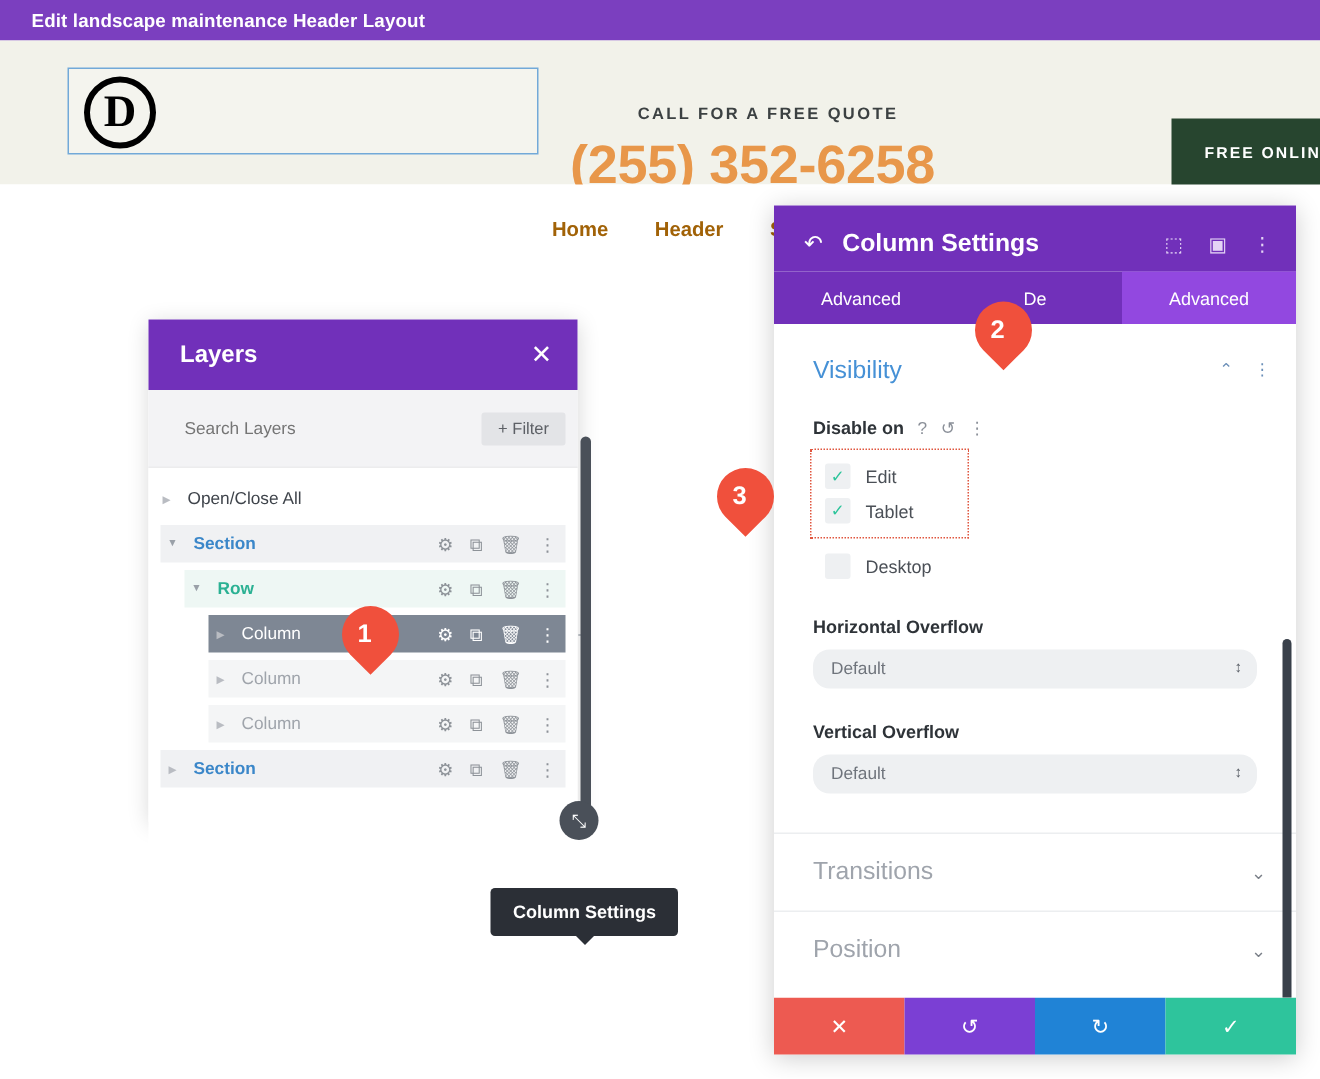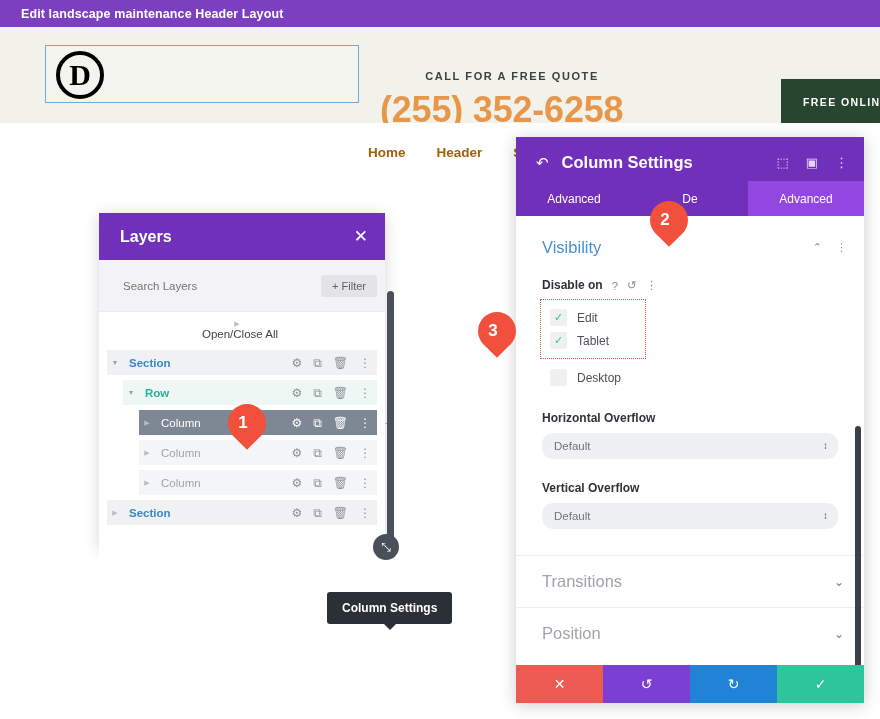--- a/index.html
+++ b/index.html
@@ -104,21 +104,21 @@
   .layer-row .tri {
     width: 16px; text-align: center; color: #b9bcc2; font-size: 7px; flex: none;
   }
   .layer-row .tri.down { color: #9aa0a8; }
   .layer-row .lbl { flex: 1; }
   .layer-row .acts {
     display: flex; gap: 11px; align-items: center;
     color: #8d9298; font-size: 12px;
   }
   .layer-row .acts span { cursor: pointer; line-height: 1; }
-  .row-openclose { background: transparent; color: #3f444b; margin-left: 4px; flex-direction: column; }
+  .row-openclose { background: transparent; color: #3f444b; margin-left: 4px; }
   .row-openclose .lbl { padding-left: 6px; font-size: 11.5px; }
   .row-section { background: #f0f1f3; color: #3b87c9; }
   .row-section .lbl { padding-left: 6px; font-weight: bold; }
   .row-row { background: #eef7f4; color: #2bb193; margin-left: 24px; }
   .row-row .lbl { padding-left: 6px; font-weight: bold; }
   .row-column { background: #f4f5f6; color: #9fa4ab; margin-left: 40px; }
   .row-column .lbl { padding-left: 6px; }
   .row-column.selected { background: #7e8794; color: #ffffff; }
   .row-column.selected .acts { color: #ffffff; }
   .plus-add {

